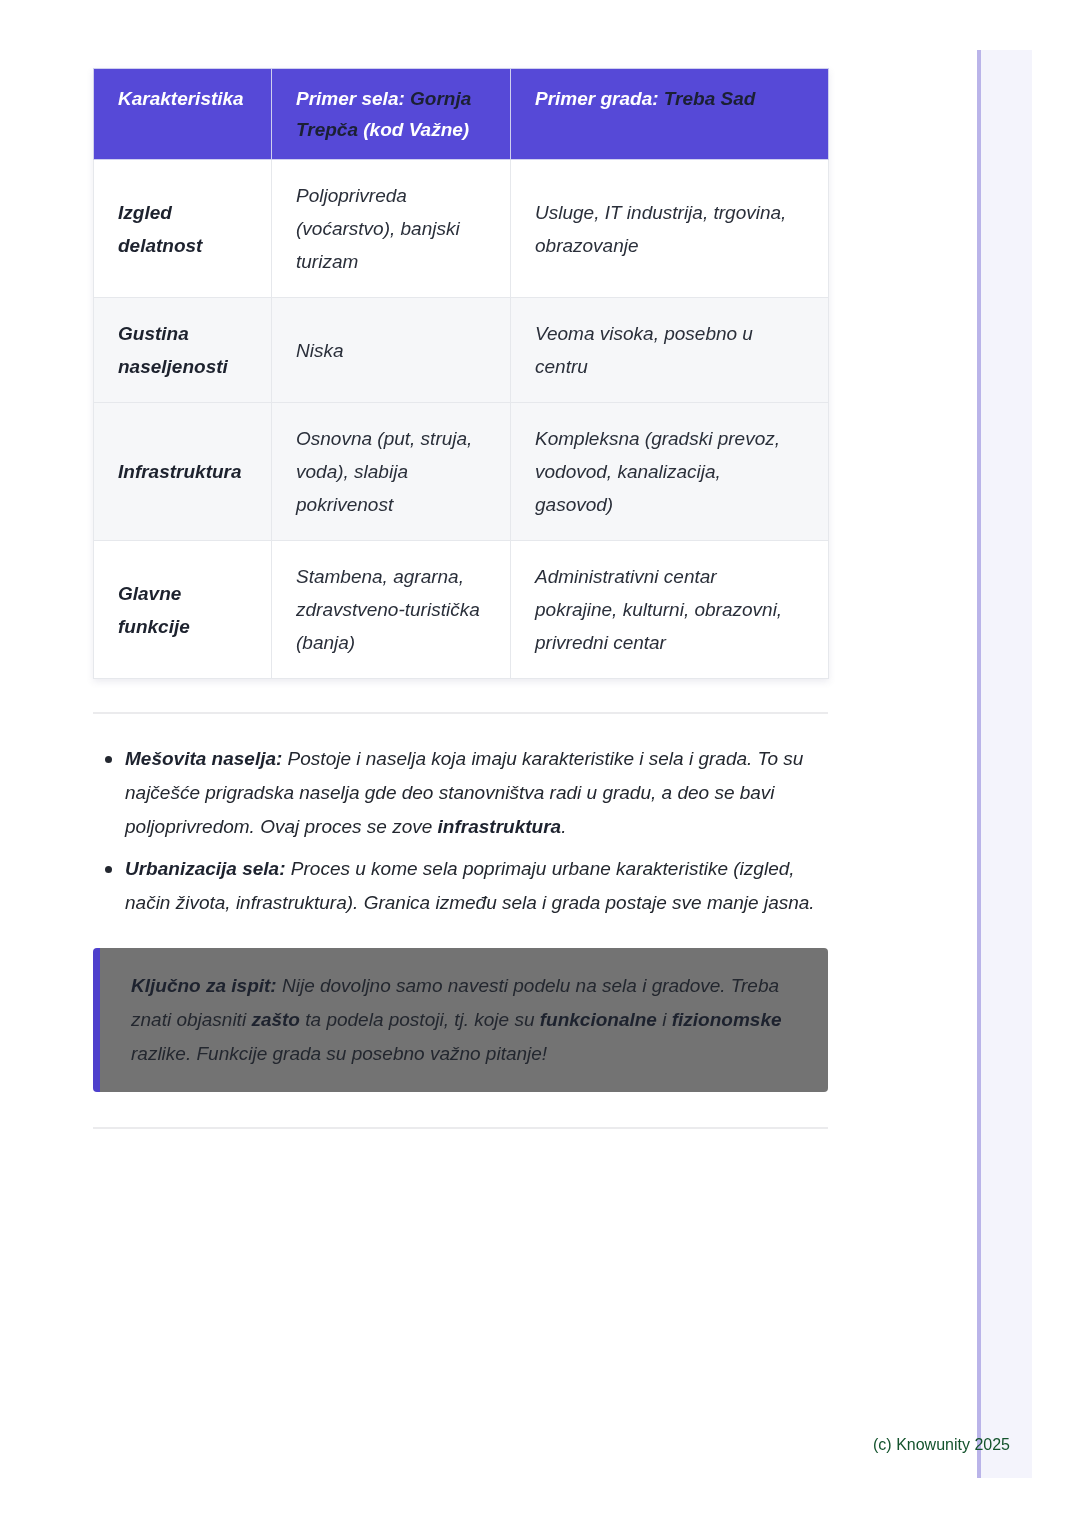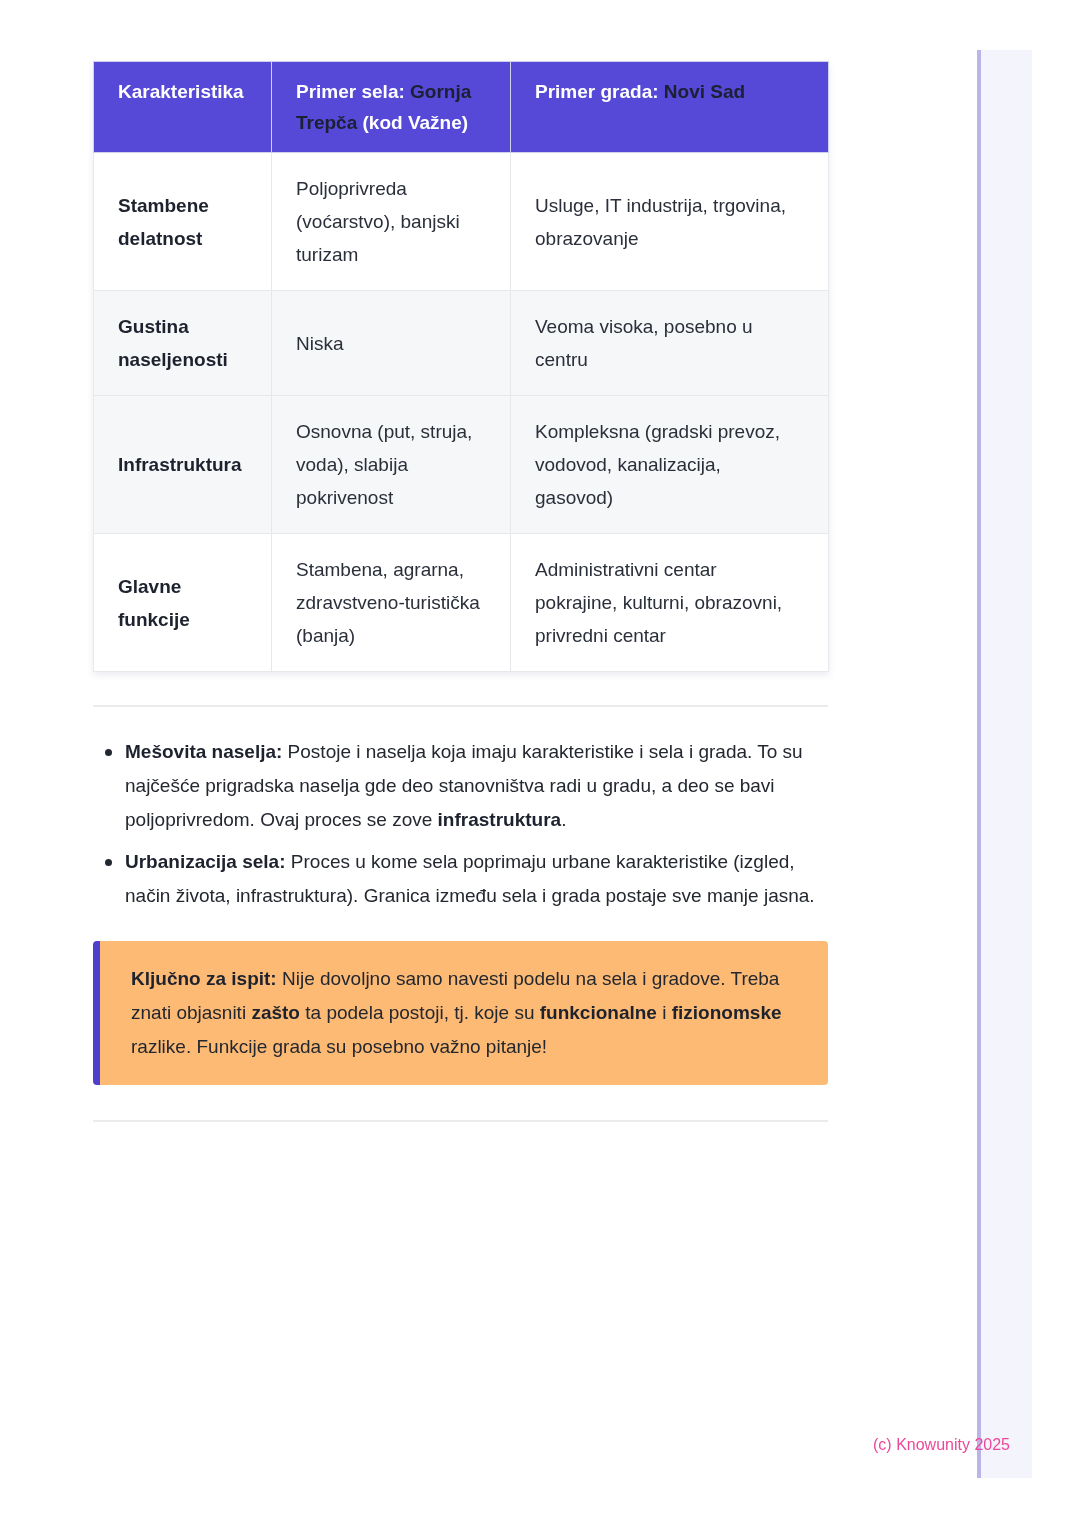--- a/index.html
+++ b/index.html
@@ -21,23 +21,24 @@
     top: 50px;
     width: 55px;
     height: 1428px;
     background: #f4f4fc;
     border-left: 4px solid #bab4e9;
     z-index: 0;
   }
   .content {
     position: absolute;
     left: 93px;
-    top: 61px;
+    top: 68px;
     width: 735px;
     z-index: 1;
+    font-style: italic;
   }
   table.cmp {
     width: 735px;
     border-collapse: collapse;
     table-layout: fixed;
     box-shadow: 0 3px 7px rgba(70, 70, 120, 0.10);
     font-size: 19px;
   }
   table.cmp col.c1 { width: 178px; }
   table.cmp col.c2 { width: 239px; }
@@ -99,34 +100,34 @@
     left: 12px;
     top: 14px;
     width: 7px;
     height: 7px;
     border-radius: 50%;
     background: #23272f;
   }
   .bold { font-weight: 700; color: #1d222e; }
   .callout {
     margin-top: 28px;
-    background: #fdba74;
+    background: #737373;
     border-left: 7px solid #4e40cc;
     border-radius: 4px;
     padding: 21px 30px 21px 31px;
     font-size: 19px;
     line-height: 34px;
     color: #23272f;
   }
   .copyright {
     position: absolute;
     top: 1436px;
     right: 70px;
     font-size: 16px;
-    color: #ec4899;
+    color: #14532d;
     z-index: 2;
   }
 </style>
 </head>
 <body>
 
 <div class="page">
 
   <div class="page-edge"></div>
 
@@ -140,27 +141,27 @@
         </colgroup>
       <thead>
         <tr>
           <th>
             <span>Karakteristika</span>
           </th>
           <th>
             <span>Primer sela: </span><span class="hl">Gornja Trepča</span><span> (kod Važne)</span>
           </th>
           <th>
-            <span>Primer grada: </span><span class="hl">Novi Sad</span>
+            <span>Primer grada: </span><span class="hl">Treba Sad</span>
           </th>
         </tr>
       </thead>
       <tbody>
         <tr>
-          <td class="rowhead">Stambene delatnost</td>
+          <td class="rowhead">Izgled delatnost</td>
           <td>Poljoprivreda (voćarstvo), banjski turizam</td>
           <td>Usluge, IT industrija, trgovina, obrazovanje</td>
         </tr>
         <tr class="stripe">
           <td class="rowhead">Gustina naseljenosti</td>
           <td>Niska</td>
           <td>Veoma visoka, posebno u centru</td>
         </tr>
         <tr class="stripe">
           <td class="rowhead">Infrastruktura</td>

